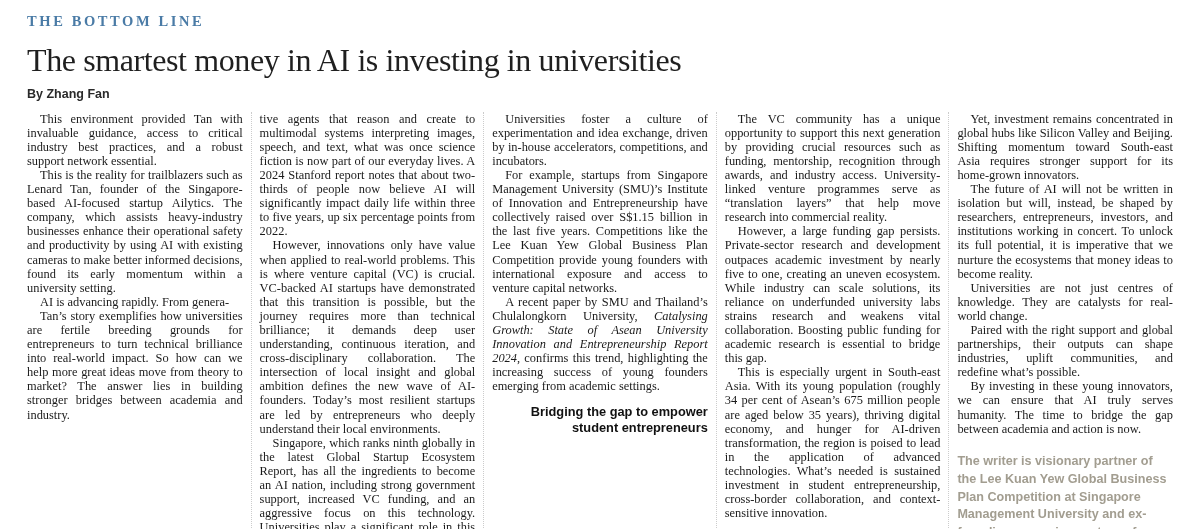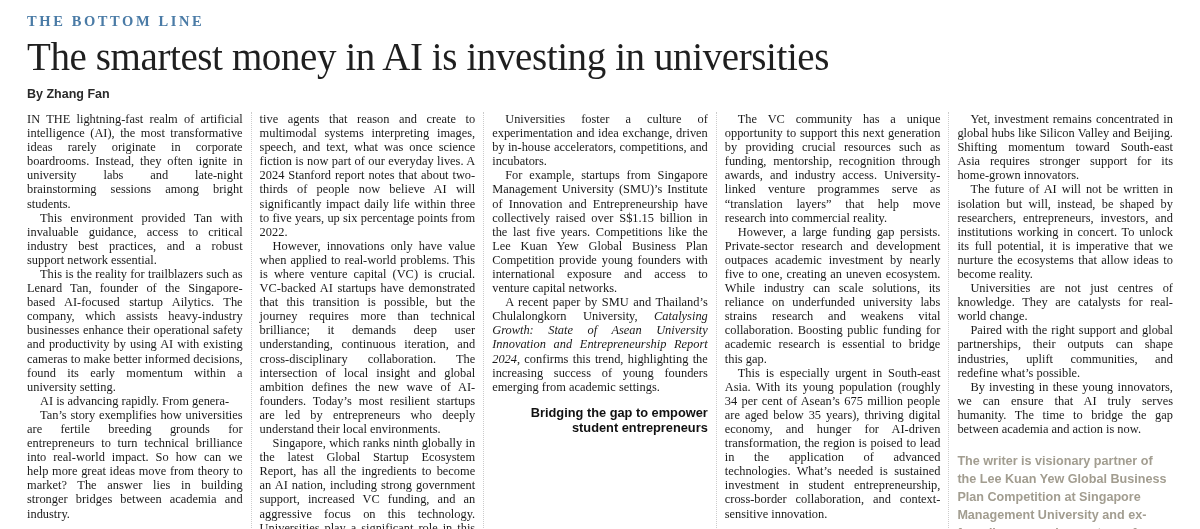--- a/index.html
+++ b/index.html
@@ -16,24 +16,24 @@
   .kicker {
     font-family: "Liberation Serif", serif;
     font-weight: 700;
     font-size: 14.5px;
     letter-spacing: 2.6px;
     color: #4a7ba6;
   }
   .headline {
     font-family: "Liberation Serif", serif;
     font-weight: 400;
-    font-size: 39px;
+    font-size: 32px;
     letter-spacing: -0.4px;
     color: #1f1f1f;
-    margin: 7px 0 9px 0;
+    margin: 14px 0 9px 0;
     line-height: 1.05;
     white-space: nowrap;
   }
   .byline {
     font-family: "Liberation Sans", sans-serif;
     font-weight: 700;
     font-size: 12.5px;
     color: #2a2a2a;
     margin: 0 0 11px 0;
   }
@@ -74,21 +74,20 @@
 </head>
 <body>
 
 <div class="page">
   <div class="kicker">THE BOTTOM LINE</div>
   <h1 class="headline">The smartest money in AI is investing in universities</h1>
   <div class="byline">By Zhang Fan</div>
 
   <div class="columns">
     <div class="col">
-        <p class="para opening">IN THE lightning-fast realm of artificial intelligence (AI), the most transformative ideas rarely originate in corporate boardrooms. Instead, they often ignite in university labs and late-night brainstorming sessions among bright students.</p>
         <p class="para indent">This environment provided Tan with invaluable guidance, access to critical industry best practices, and a robust support network essential.</p>
         <p class="para indent">This is the reality for trailblazers such as Lenard Tan, founder of the Singapore-based AI-focused startup Ailytics. The company, which assists heavy-industry businesses enhance their operational safety and productivity by using AI with existing cameras to make better informed decisions, found its early momentum within a university setting.</p>
         <p class="para indent">AI is advancing rapidly. From genera-</p>
         <p class="para indent">Tan’s story exemplifies how universities are fertile breeding grounds for entrepreneurs to turn technical brilliance into real-world impact. So how can we help more great ideas move from theory to market? The answer lies in building stronger bridges between academia and industry.</p>
       </div>
     <div class="col">
         <p class="para cont">tive agents that reason and create to multimodal systems interpreting images, speech, and text, what was once science fiction is now part of our everyday lives. A 2024 Stanford report notes that about two-thirds of people now believe AI will significantly impact daily life within three to five years, up six percentage points from 2022.</p>
         <p class="para indent">However, innovations only have value when applied to real-world problems. This is where venture capital (VC) is crucial. VC-backed AI startups have demonstrated that this transition is possible, but the journey requires more than technical brilliance; it demands deep user understanding, continuous iteration, and cross-disciplinary collaboration. The intersection of local insight and global ambition defines the new wave of AI-founders. Today’s most resilient startups are led by entrepreneurs who deeply understand their local environments.</p>
         <p class="para indent">Singapore, which ranks ninth globally in the latest Global Startup Ecosystem Report, has all the ingredients to become an AI nation, including strong government support, increased VC funding, and an aggressive focus on this technology. Universities play a significant role in this ascent.</p>
       </div>
@@ -98,20 +97,20 @@
         <p class="para indent"><span>A recent paper by SMU and Thailand’s Chulalongkorn University, </span><em>Catalysing Growth: State of Asean University Innovation and Entrepreneurship Report 2024</em><span>, confirms this trend, highlighting the increasing success of young founders emerging from academic settings.</span></p>
         <p class="para subhead">Bridging the gap to empower student entrepreneurs</p>
       </div>
     <div class="col">
         <p class="para indent">The VC community has a unique opportunity to support this next generation by providing crucial resources such as funding, mentorship, recognition through awards, and industry access. University-linked venture programmes serve as “translation layers” that help move research into commercial reality.</p>
         <p class="para indent">However, a large funding gap persists. Private-sector research and development outpaces academic investment by nearly five to one, creating an uneven ecosystem. While industry can scale solutions, its reliance on underfunded university labs strains research and weakens vital collaboration. Boosting public funding for academic research is essential to bridge this gap.</p>
         <p class="para indent">This is especially urgent in South-east Asia. With its young population (roughly 34 per cent of Asean’s 675 million people are aged below 35 years), thriving digital economy, and hunger for AI-driven transformation, the region is poised to lead in the application of advanced technologies. What’s needed is sustained investment in student entrepreneurship, cross-border collaboration, and context-sensitive innovation.</p>
       </div>
     <div class="col">
         <p class="para indent">Yet, investment remains concentrated in global hubs like Silicon Valley and Beijing. Shifting momentum toward South-east Asia requires stronger support for its home-grown innovators.</p>
-        <p class="para indent">The future of AI will not be written in isolation but will, instead, be shaped by researchers, entrepreneurs, investors, and institutions working in concert. To unlock its full potential, it is imperative that we nurture the ecosystems that allow ideas to become reality.</p>
+        <p class="para indent">The future of AI will not be written in isolation but will, instead, be shaped by researchers, entrepreneurs, investors, and institutions working in concert. To unlock its full potential, it is imperative that we nurture the ecosystems that money ideas to become reality.</p>
         <p class="para indent">Universities are not just centres of knowledge. They are catalysts for real-world change.</p>
         <p class="para indent">Paired with the right support and global partnerships, their outputs can shape industries, uplift communities, and redefine what’s possible.</p>
         <p class="para indent">By investing in these young innovators, we can ensure that AI truly serves humanity. The time to bridge the gap between academia and action is now.</p>
         <p class="para bio">The writer is visionary partner of the Lee Kuan Yew Global Business Plan Competition at Singapore Management University and ex-founding managing partner of Sequoia Capital China</p>
       </div>
   </div>
 </div>
 
 </body></html>

